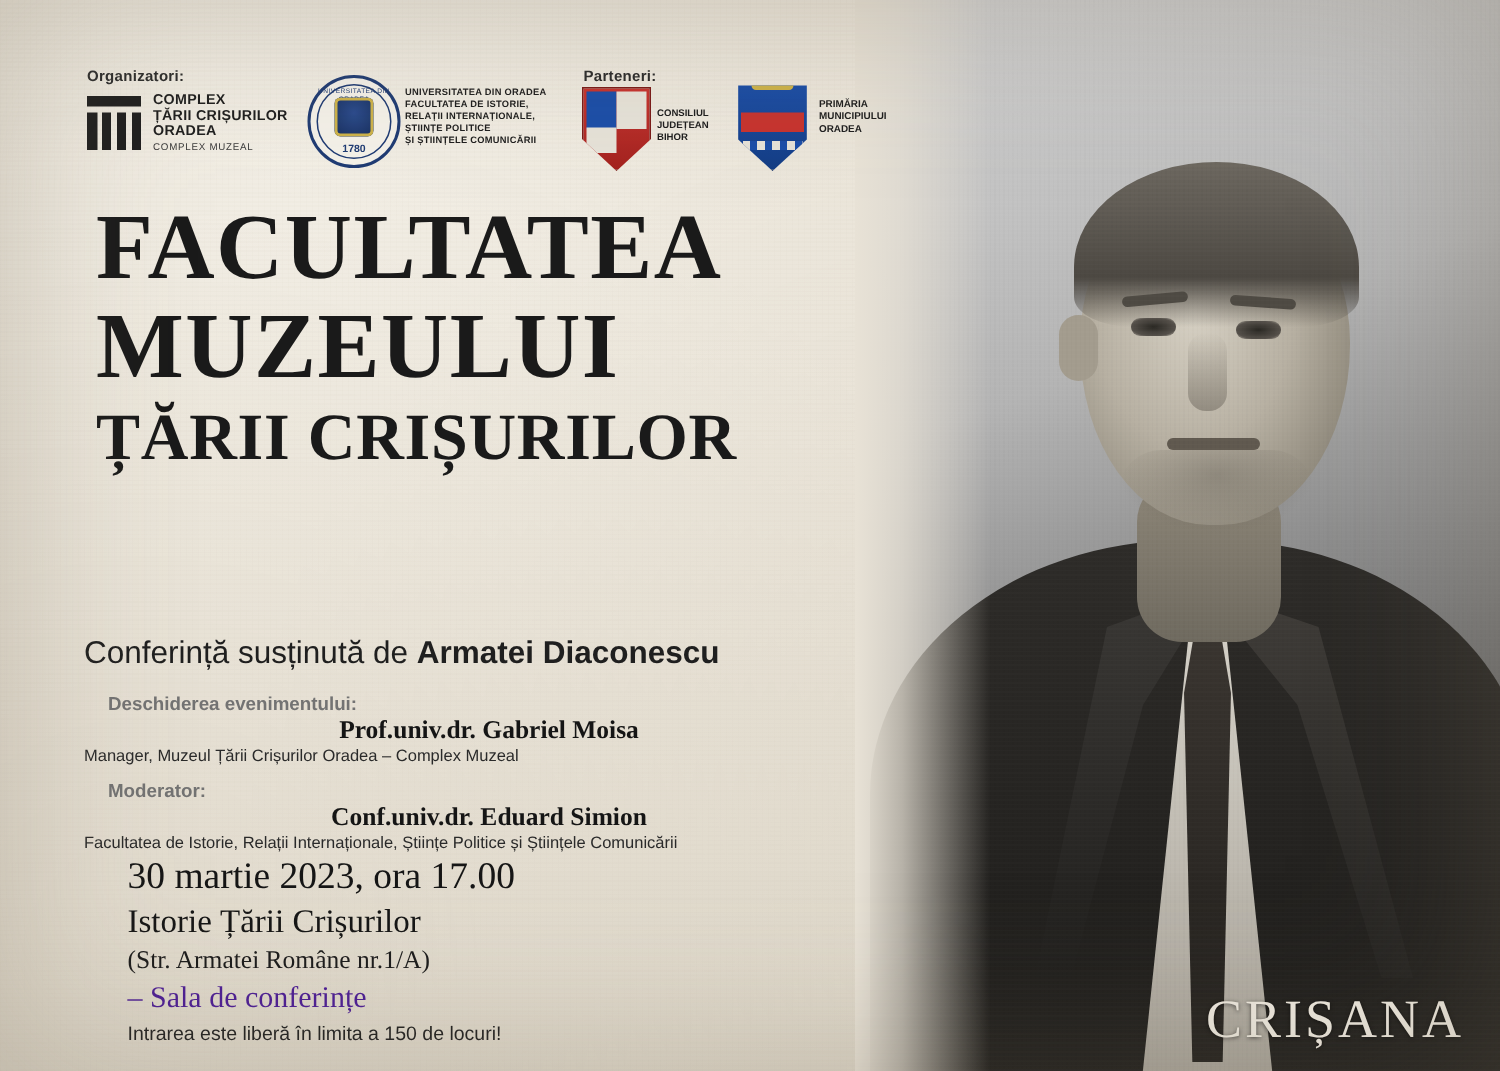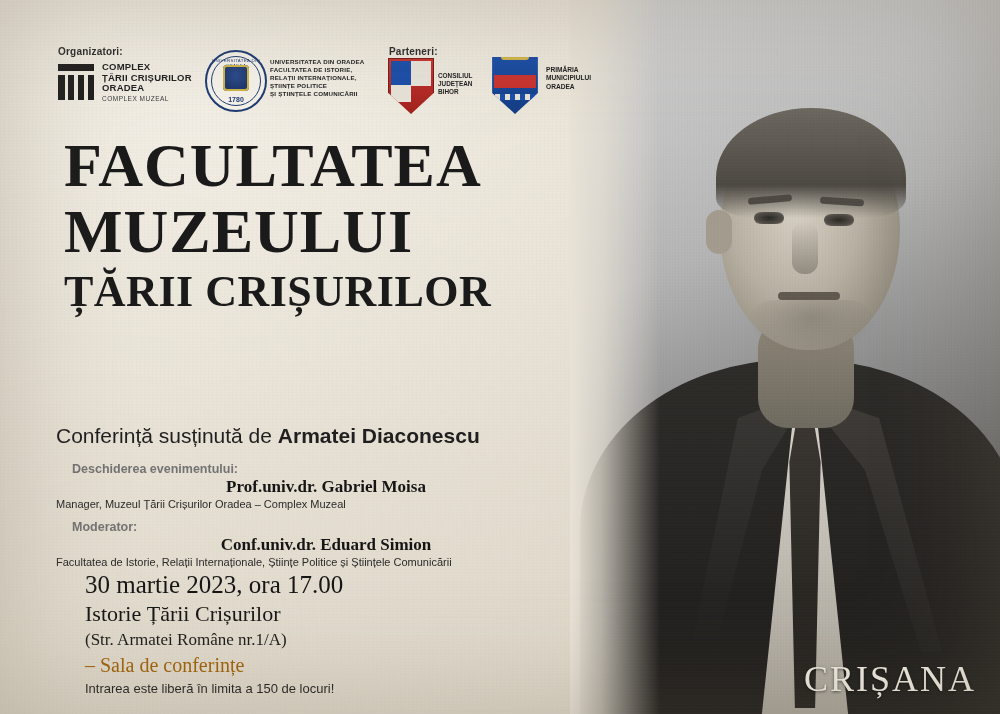--- a/index.html
+++ b/index.html
@@ -446,21 +446,21 @@
   .d-addr {
     font-family: "Liberation Serif", serif;
     font-size: 17px;
     color: #1b1b1b;
     margin: 0;
     line-height: 24px;
   }
   .d-room {
     font-family: "Liberation Serif", serif;
     font-size: 20px;
-    color: #a16207;
+    color: #4c1d95;
     margin: 0;
     line-height: 27px;
   }
   .d-note {
     font-family: "Liberation Sans", sans-serif;
     font-size: 13px;
     color: #1f1f1f;
     margin: 2px 0 0 0;
   }
 

